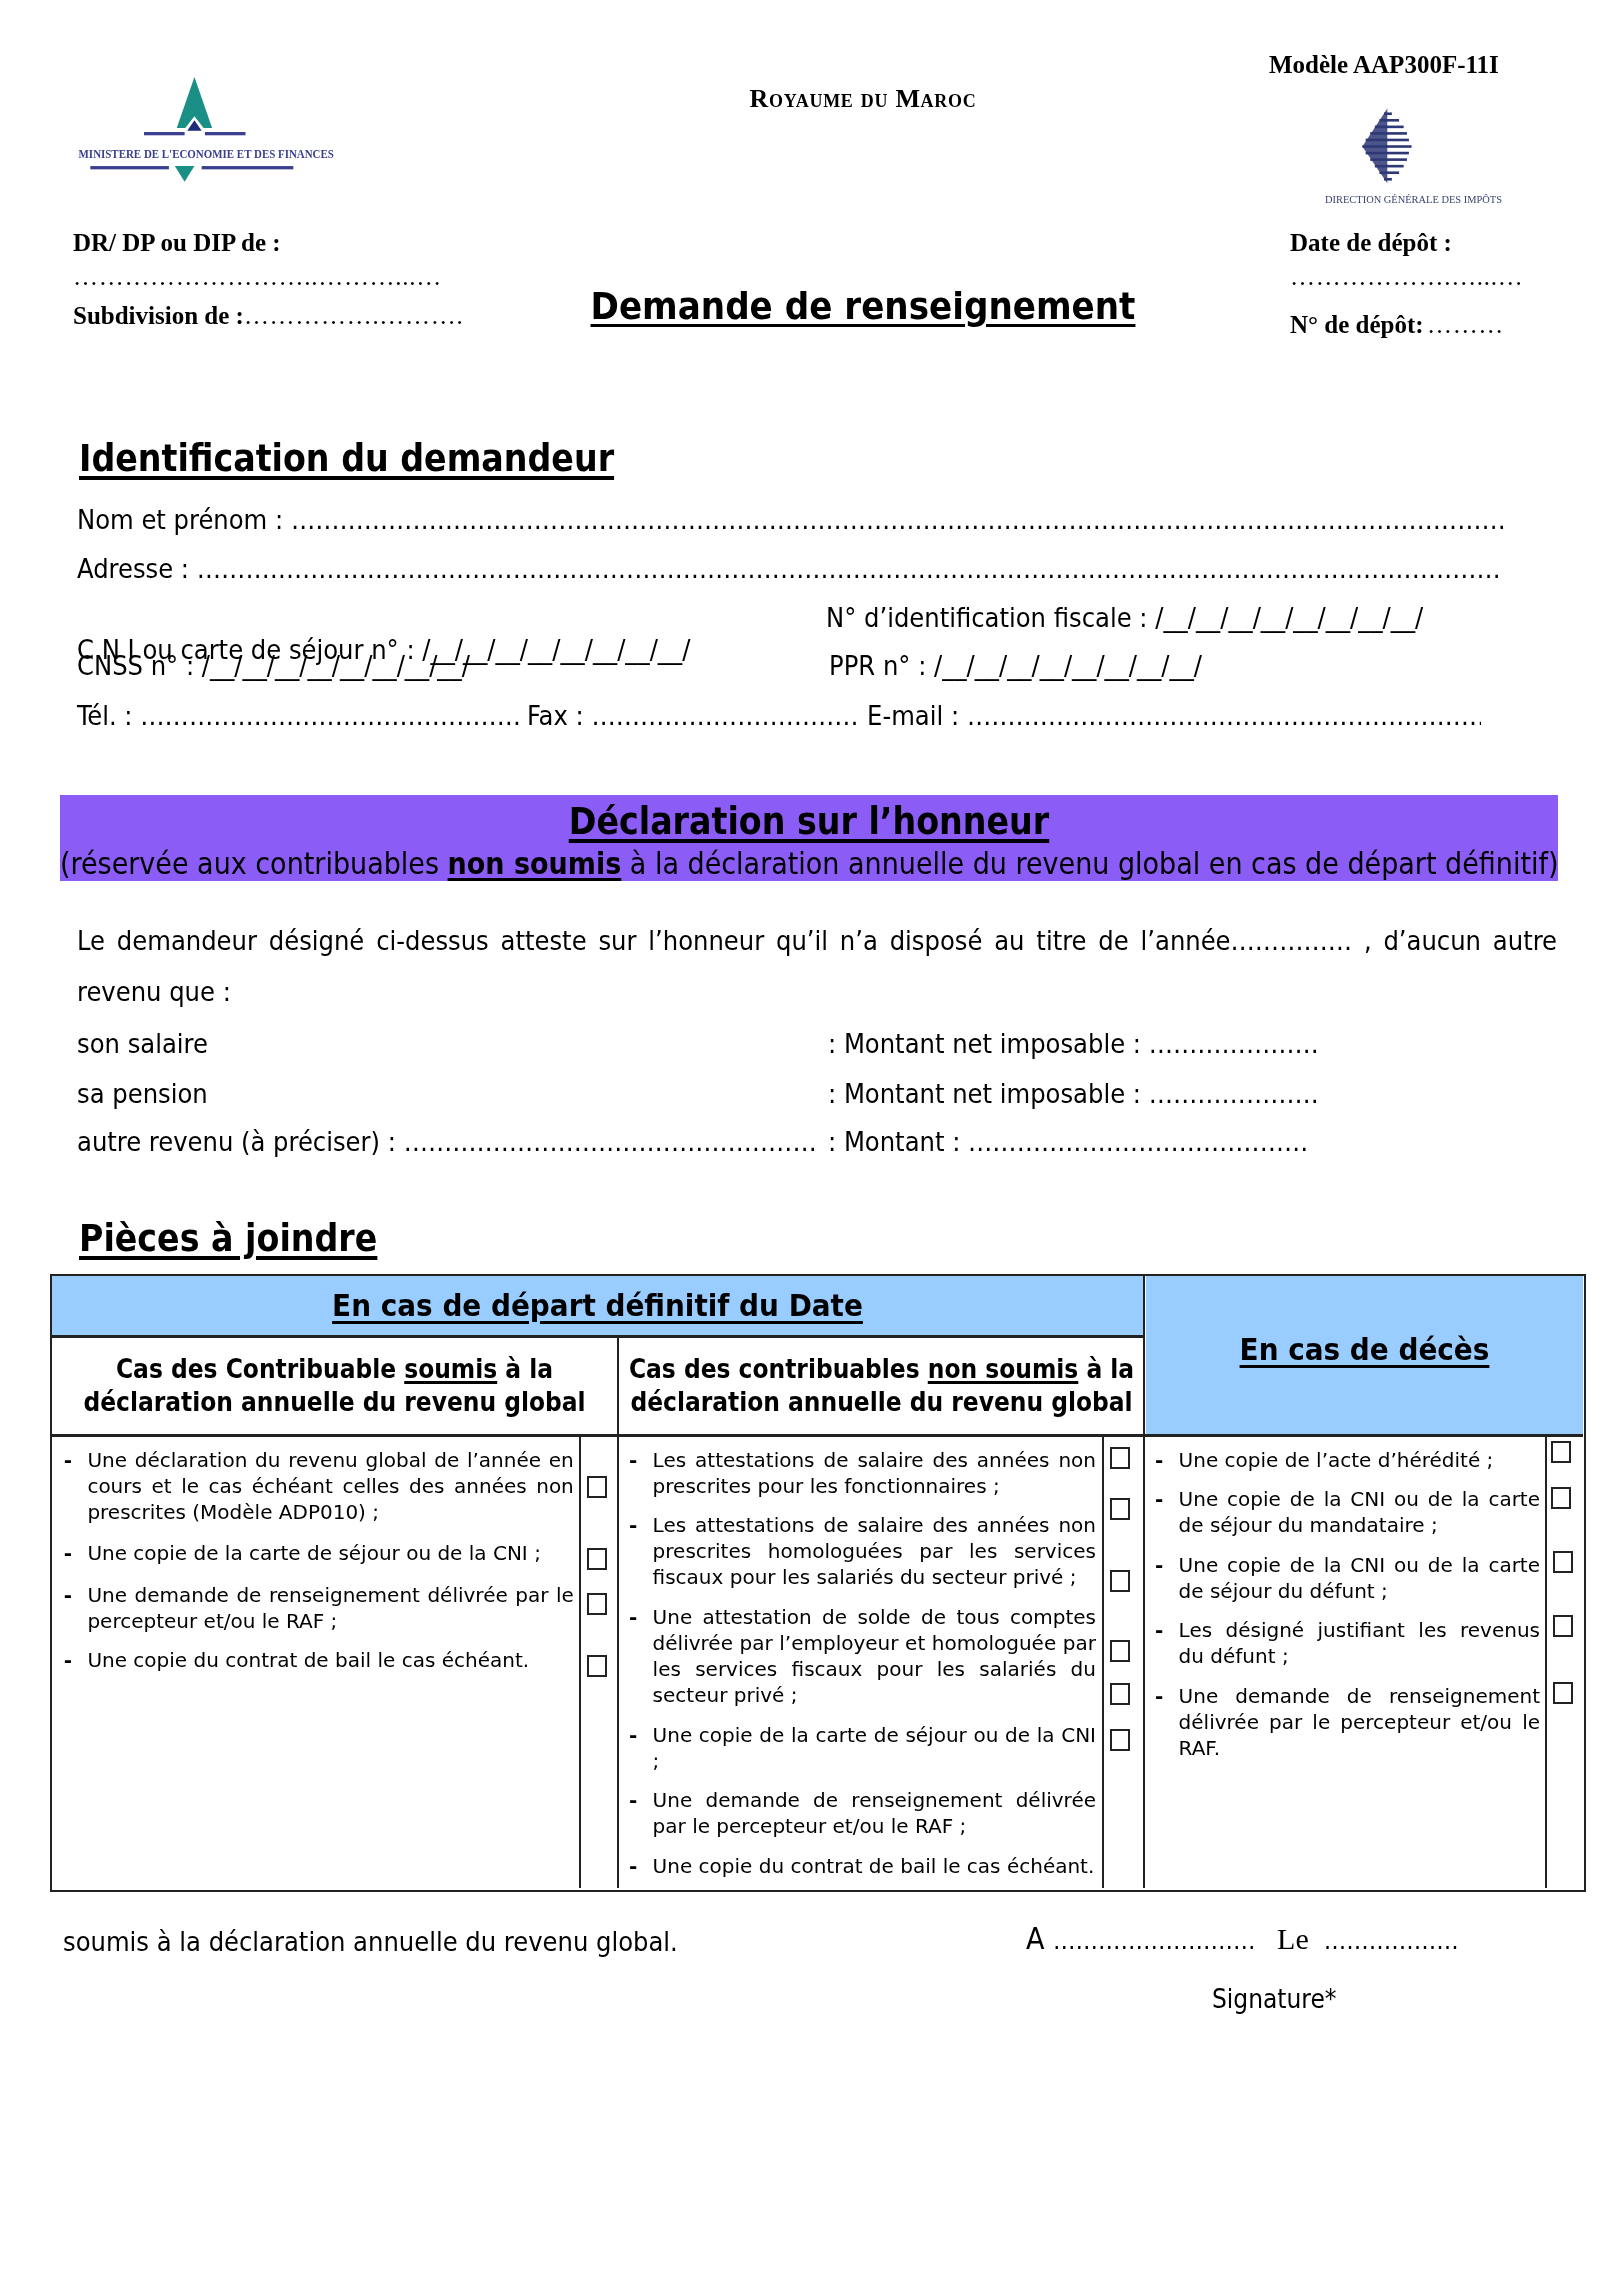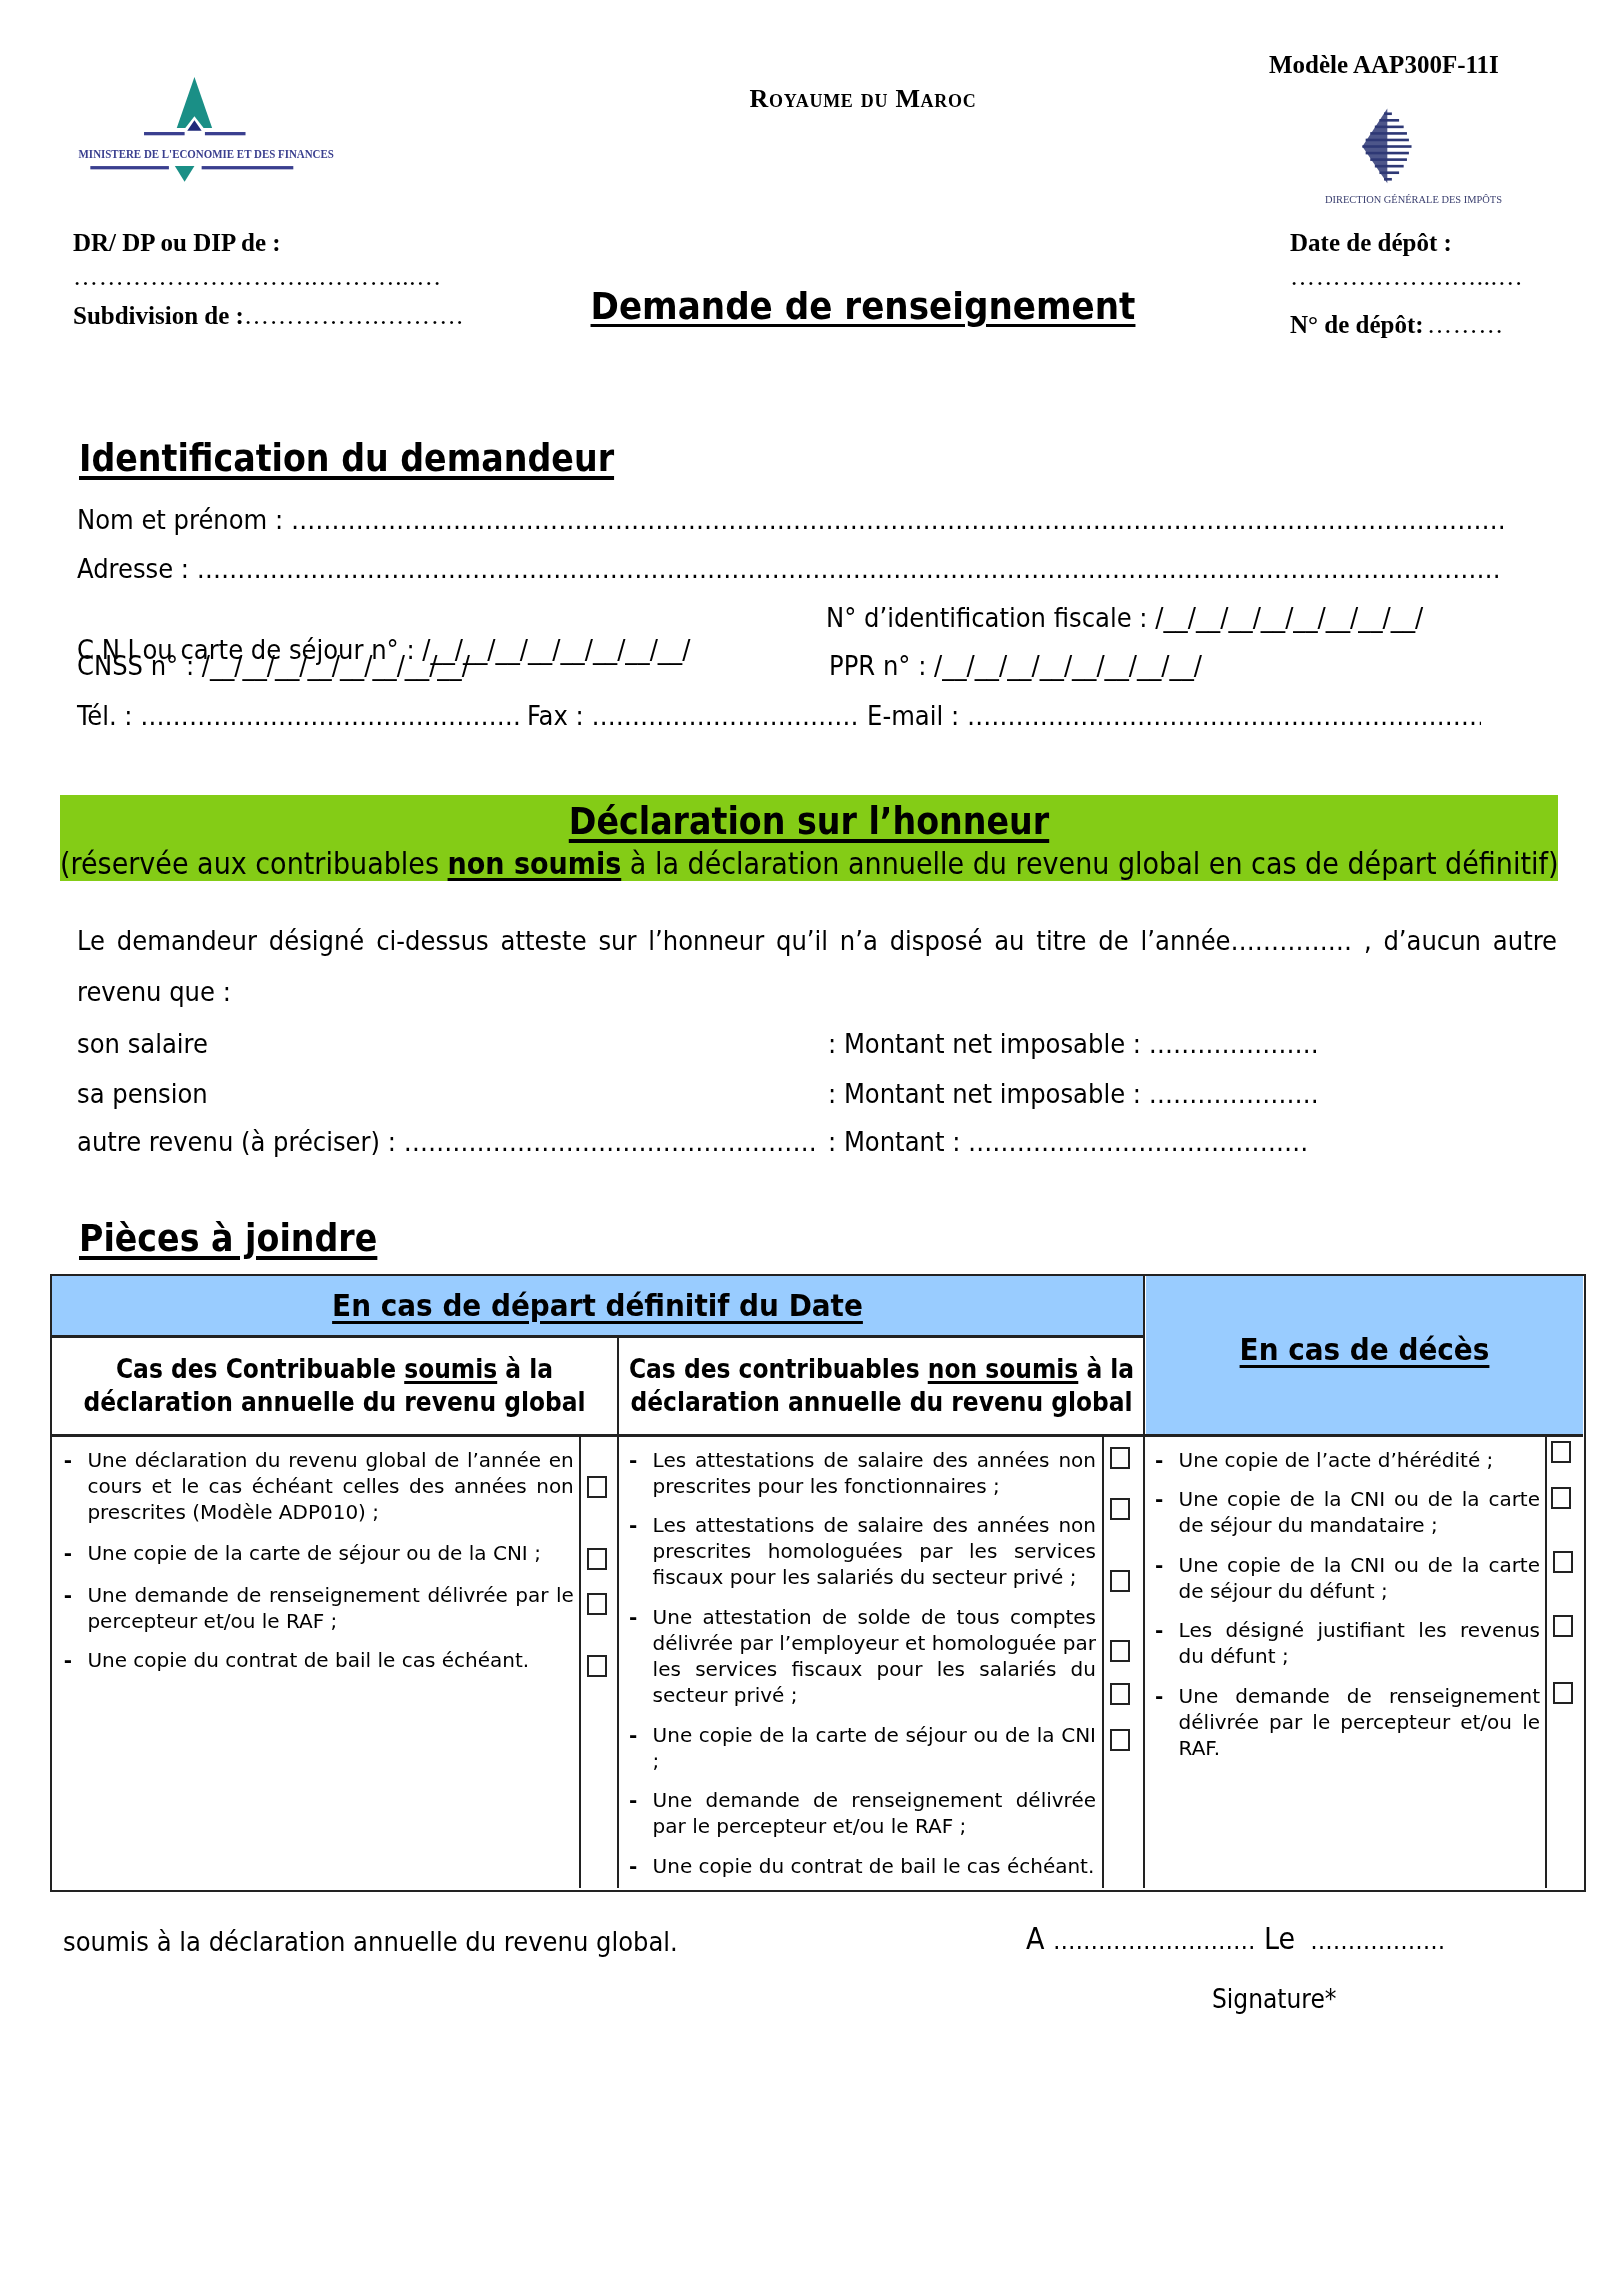--- a/index.html
+++ b/index.html
@@ -18,21 +18,21 @@
   .hdr-dots { font-size: 25px; white-space: nowrap; letter-spacing: 0.7px; }
 
   .title { left: 523px; top: 283px; width: 680px; text-align: center; font-size: 38px; font-weight: bold; line-height: 47px; }
   .title span { text-decoration: underline; text-decoration-thickness: 3.3px; text-underline-offset: 5.2px; }
 
   .sec-title { font-size: 37px; font-weight: bold; text-decoration: underline; text-decoration-thickness: 3.9px; text-underline-offset: 5.2px; white-space: nowrap; }
 
   .field { font-size: 27px; white-space: nowrap; transform-origin: left top; }
   .field .dots { letter-spacing: 0px; }
 
-  .banner { left: 60px; top: 795px; width: 1498px; height: 86px; background: #84cc16; }
+  .banner { left: 60px; top: 795px; width: 1498px; height: 86px; background: #8b5cf6; }
   .banner-title { width: 100%; text-align: center; top: 5.2px; font-size: 37px; font-weight: bold; }
   .banner-title span { text-decoration: underline; text-decoration-thickness: 3.9px; text-underline-offset: 5.2px; }
   .banner-sub { width: 100%; text-align: center; top: 51px; font-size: 30px; white-space: nowrap; }
   .banner-sub u { font-weight: bold; text-decoration-thickness: 2.6px; text-underline-offset: 3.9px; }
 
   .justify-line { left: 77px; width: 1478px; font-size: 27px; text-align: justify; text-align-last: justify; white-space: nowrap; }
 
   
   .tbl { left: 50px; top: 1274px; width: 1536px; height: 618px; border: 2.6px solid #222; box-sizing: border-box; }
   .tcell { position: absolute; box-sizing: border-box; }
@@ -283,17 +283,17 @@
   <div class="cbox" style="left:1501px; top:339px;"></div>
   <div class="cbox" style="left:1501px; top:406px;"></div>
 </div>
 
 <div class="abs cond footnote">
   <div>soumis à la déclaration annuelle du revenu global.</div>
 </div>
 <div class="abs cond sig-line">
   <span>A</span>
   <span style="font-size:25px;">………………………</span>
-  <span style="">Le</span>
+  <span style="margin-left:13px;font-family:Liberation Serif, serif;">Le</span>
   <span style="font-size:25px; margin-left:6.5px;">………………</span>
 </div>
 <div class="abs cond sig-label">Signature*</div>
 
 
 </body></html>

